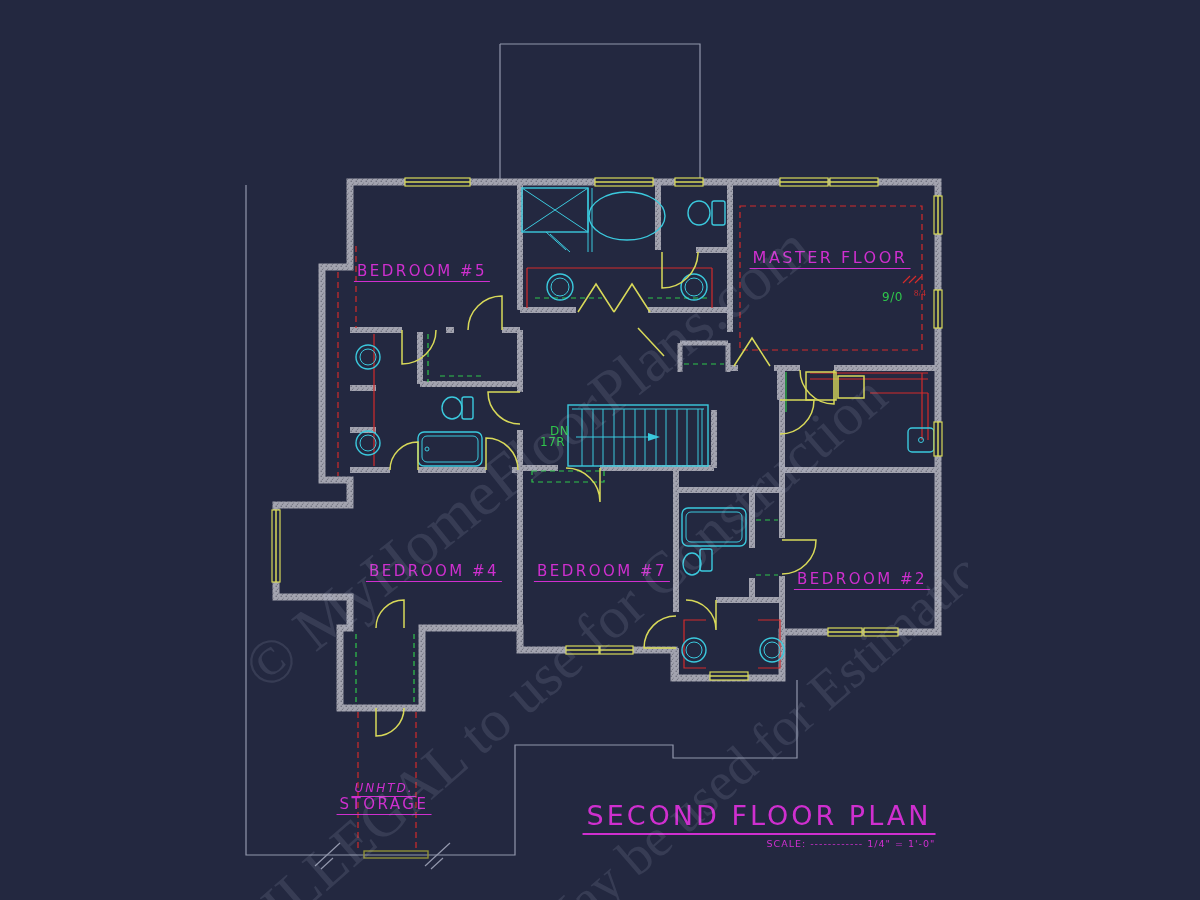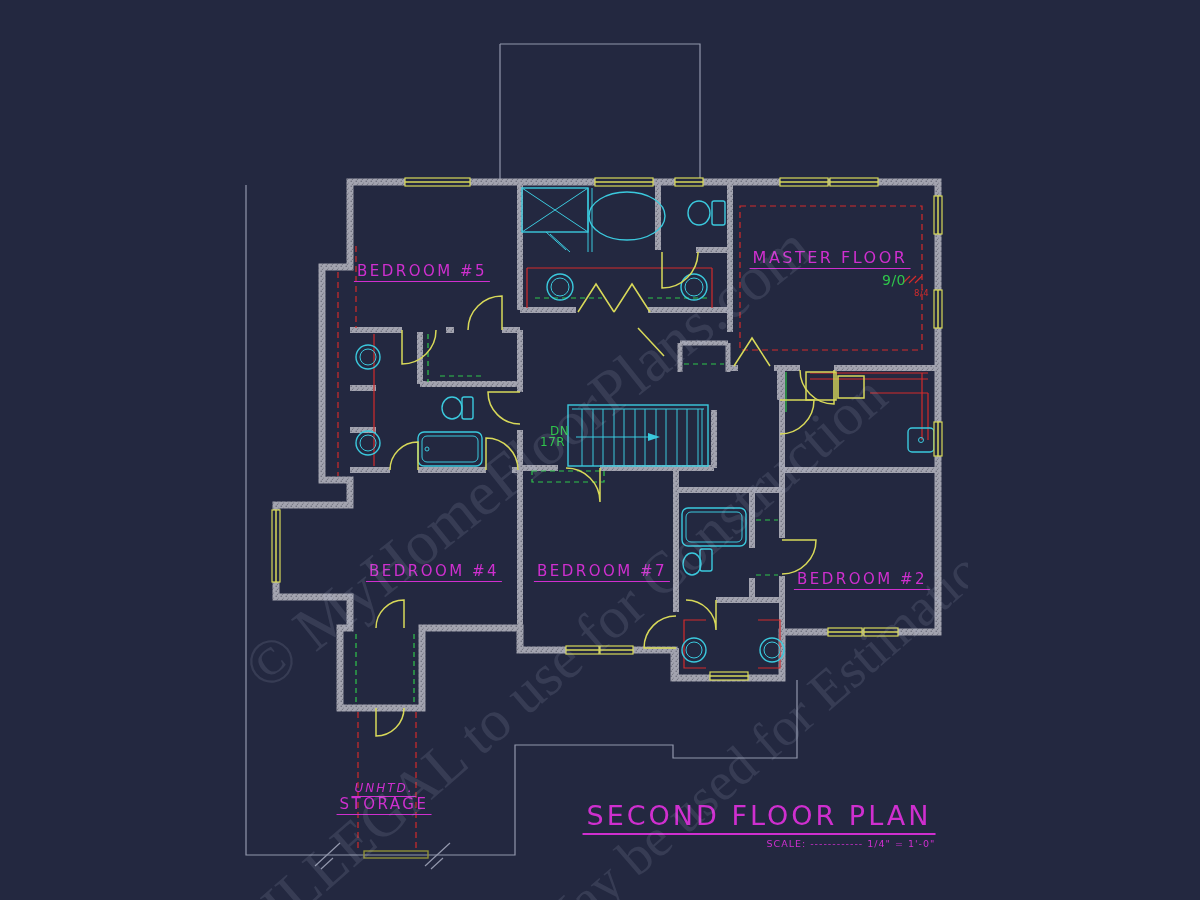--- a/index.html
+++ b/index.html
@@ -19,21 +19,21 @@
   .rd  {stroke:var(--red);stroke-width:1.2;fill:none;}
   .rdd {stroke:var(--red);stroke-width:1.2;fill:none;stroke-dasharray:6 4;}
   
   .lbl{position:absolute;color:var(--magenta);letter-spacing:2.5px;white-space:nowrap;
        border-bottom:1.5px solid var(--magenta);padding:0 3px 1px;transform:translateX(-50%);
        font-size:15px;font-family:"DejaVu Sans",sans-serif;}
   .lbl.small{font-size:12px;letter-spacing:2px;}
   .ann{position:absolute;white-space:nowrap;font-size:12px;letter-spacing:.5px;
        font-family:"DejaVu Sans",sans-serif;}
   .green-ann{color:var(--green);}
-  .red-ann{color:var(--red);}
+  .red-ann{color:var(--red);font-family:Liberation Serif, serif;}
   .title-wrap{position:absolute;left:759px;top:800px;transform:translateX(-50%);text-align:right;}
   .plan-title{display:inline-block;color:var(--magenta);font-size:27px;letter-spacing:3px;
        border-bottom:2px solid var(--magenta);padding:0 4px 2px;white-space:nowrap;
        font-family:"DejaVu Sans",sans-serif;}
   .plan-scale{color:var(--magenta);font-size:9.5px;letter-spacing:1px;margin-top:3px;
        font-family:"DejaVu Sans",sans-serif;}
   
   .wm{position:absolute;font-family:"Liberation Serif",serif;color:var(--watermark);
       white-space:nowrap;transform-origin:0 0;pointer-events:none;}
   .wm1{left:230px;top:648px;font-size:63px;transform:rotate(-38.5deg);}
@@ -271,21 +271,21 @@
   <div class="lbl" style="left:422px;top:262px;">BEDROOM #5</div>
   <div class="lbl" style="left:830px;top:248px;font-size:16px;">MASTER FLOOR</div>
   <div class="lbl" style="left:434px;top:562px;">BEDROOM #4</div>
   <div class="lbl" style="left:602px;top:562px;">BEDROOM #7</div>
   <div class="lbl" style="left:862px;top:570px;">BEDROOM #2</div>
   <div class="lbl small" style="left:384px;top:781px;font-style:italic;">UNHTD.</div>
   <div class="lbl" style="left:384px;top:795px;">STORAGE</div>
 
   <div class="ann green-ann" style="left:550px;top:424px;">DN</div>
   <div class="ann green-ann" style="left:540px;top:435px;">17R</div>
-  <div class="ann green-ann" style="left:882px;top:272px;font-size:14px;text-align:center;">9/0</div>
+  <div class="ann green-ann" style="left:882px;top:290px;font-size:12px;text-align:center;">9/0</div>
   <div class="ann red-ann" style="left:914px;top:288px;font-size:8.5px;">8/4</div>
 
   <div class="title-wrap">
     <div class="plan-title">SECOND FLOOR PLAN</div>
     <div class="plan-scale">SCALE: ------------ 1/4" = 1'-0"</div>
   </div>
 
   <div class="wm wm1">© MyHomeFloorPlans.com</div>
   <div class="wm wm2">ILLEGAL to use for Construction</div>
   <div class="wm wm3">May be used for Estimations</div>

